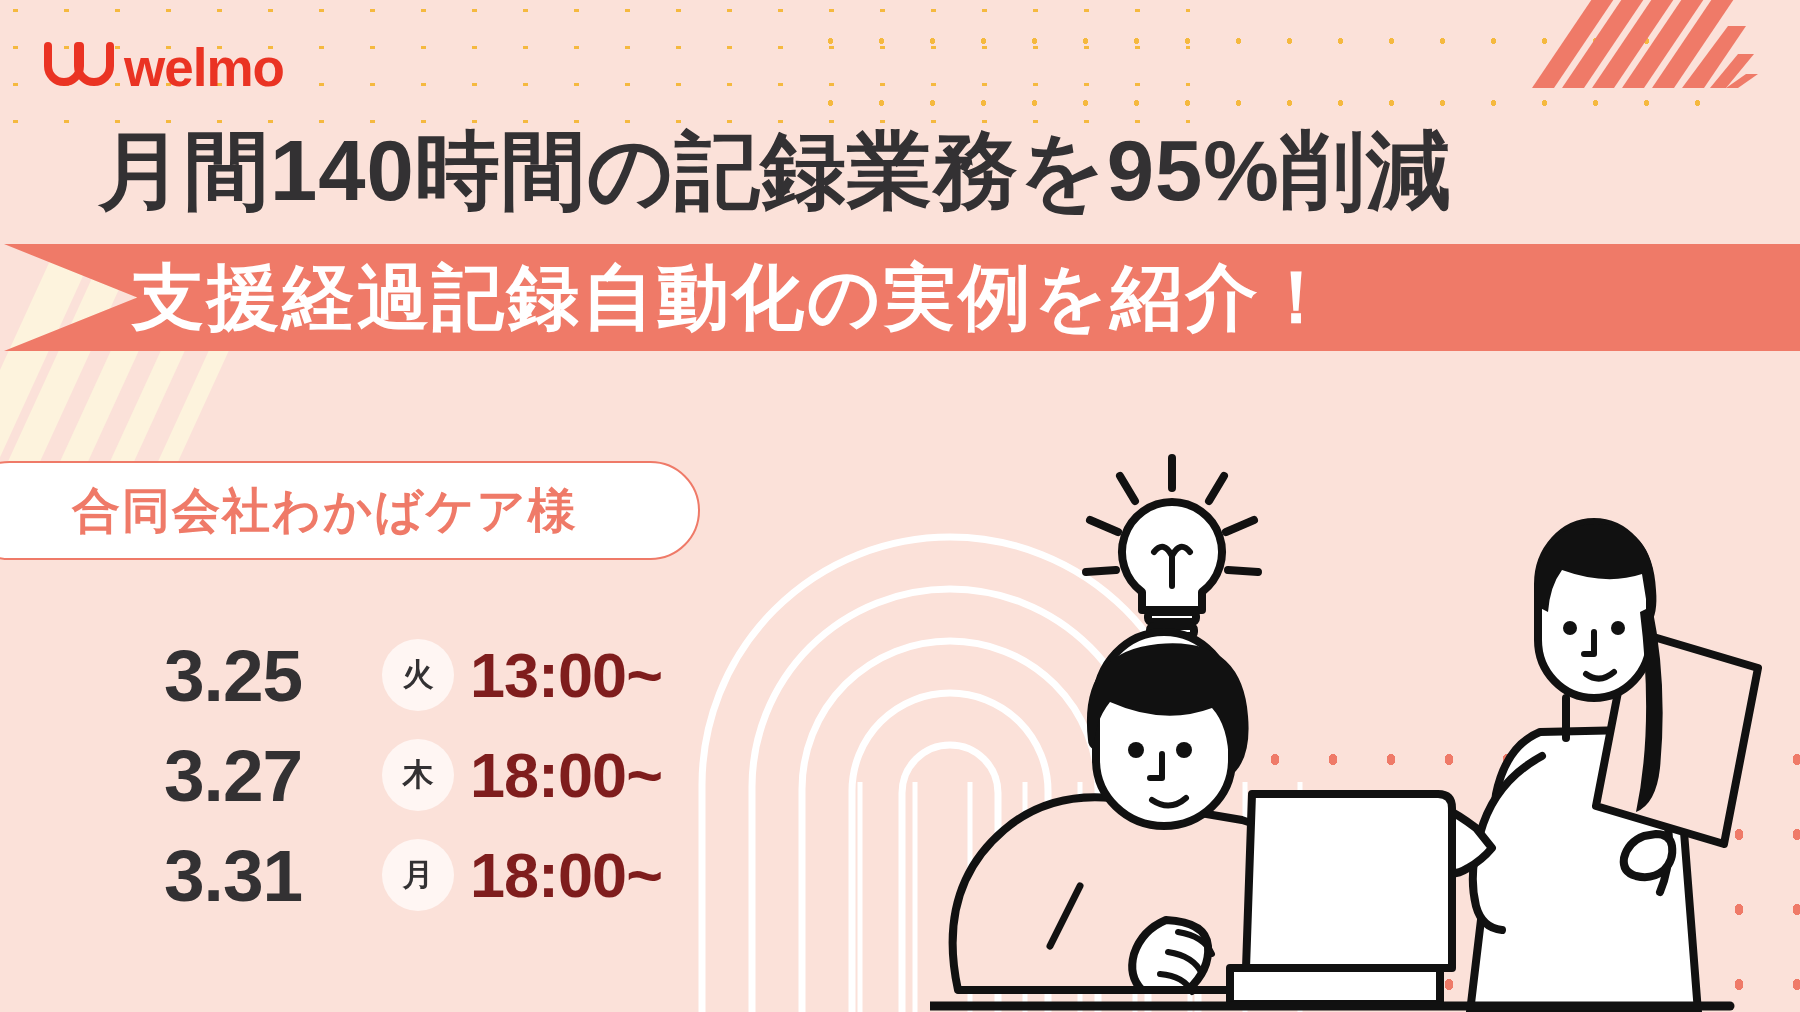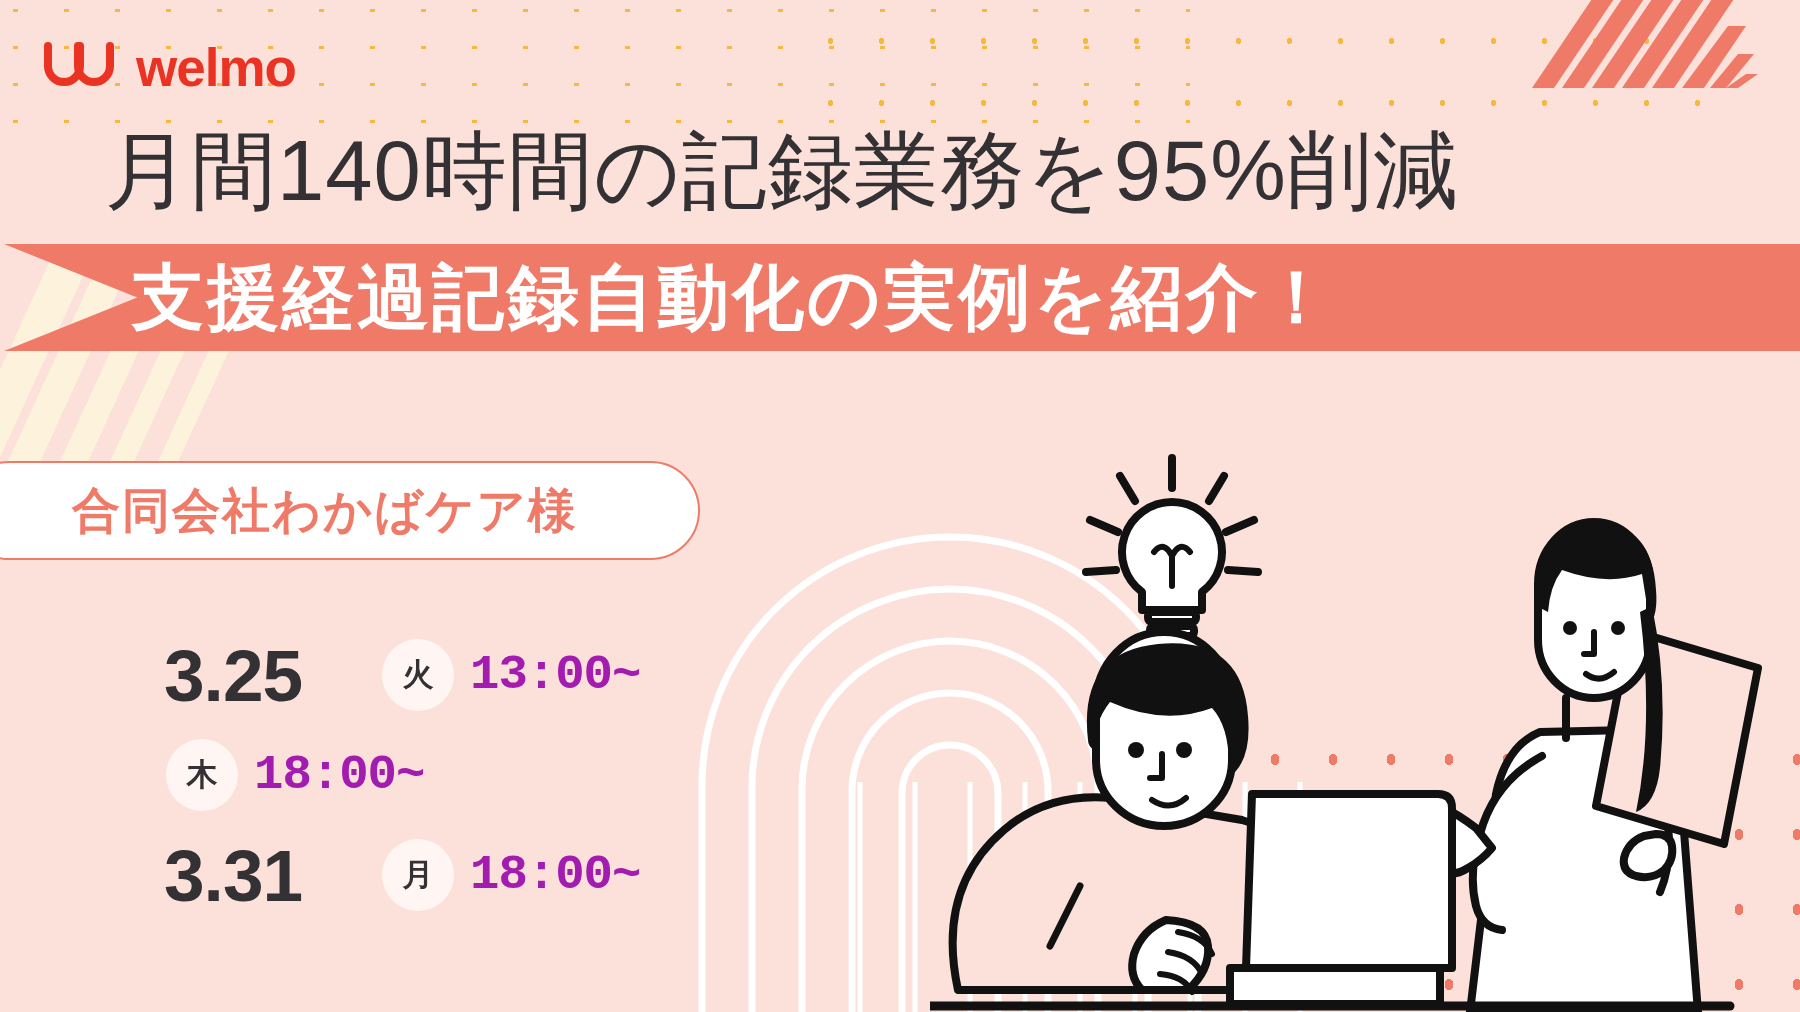--- a/index.html
+++ b/index.html
@@ -92,43 +92,42 @@
     pointer-events: none;
   }
 
   
   .logo {
     position: absolute;
     left: 42px;
     top: 40px;
     display: flex;
     align-items: center;
-    gap: 20px;
+    gap: 8px;
   }
   .logo-mark { display: block; }
   .logo-word {
     color: #ea3323;
     font-size: 53px;
     font-weight: 700;
     letter-spacing: -1px;
     line-height: 1;
   }
 
   
   .headline {
     position: absolute;
     left: 98px;
     top: 126px;
     color: #333133;
     font-size: 85px;
-    font-weight: 400;
+    font-weight: 700;
     letter-spacing: 1px;
     white-space: nowrap;
     line-height: 1.05;
-    margin-left: 7px;
   }
 
   
   .ribbon {
     position: absolute;
     left: 4px;
     top: 244px;
     width: 1800px;
     height: 107px;
   }
@@ -200,27 +199,26 @@
     display: flex;
     align-items: center;
     justify-content: center;
     color: #333133;
     font-size: 31px;
     font-weight: 600;
     margin: 0 16px 0 2px;
     flex: none;
   }
   .sched-time {
-    color: #a21caf;
-    font-size: 49px;
+    color: #7f1d1d;
+    font-size: 63px;
     font-weight: 700;
     letter-spacing: -1px;
     line-height: 1;
     white-space: nowrap;
-    font-family: Liberation Mono, monospace;
   }
 
   
   .illustration {
     position: absolute;
     left: 930px;
     top: 380px;
     width: 870px;
     height: 632px;
     pointer-events: none;
@@ -383,20 +381,21 @@
     <span class="client-pill-text">合同会社わかばケア様</span>
   </div>
 
   <div class="schedule">
     <div class="sched-row">
       <span class="sched-date">3.25</span>
       <span class="sched-dow">火</span>
       <span class="sched-time">13:00~</span>
     </div>
     <div class="sched-row">
+      <span class="sched-date">3.27</span>
       <span class="sched-dow">木</span>
       <span class="sched-time">18:00~</span>
     </div>
     <div class="sched-row">
       <span class="sched-date">3.31</span>
       <span class="sched-dow">月</span>
       <span class="sched-time">18:00~</span>
     </div>
   </div>
 

